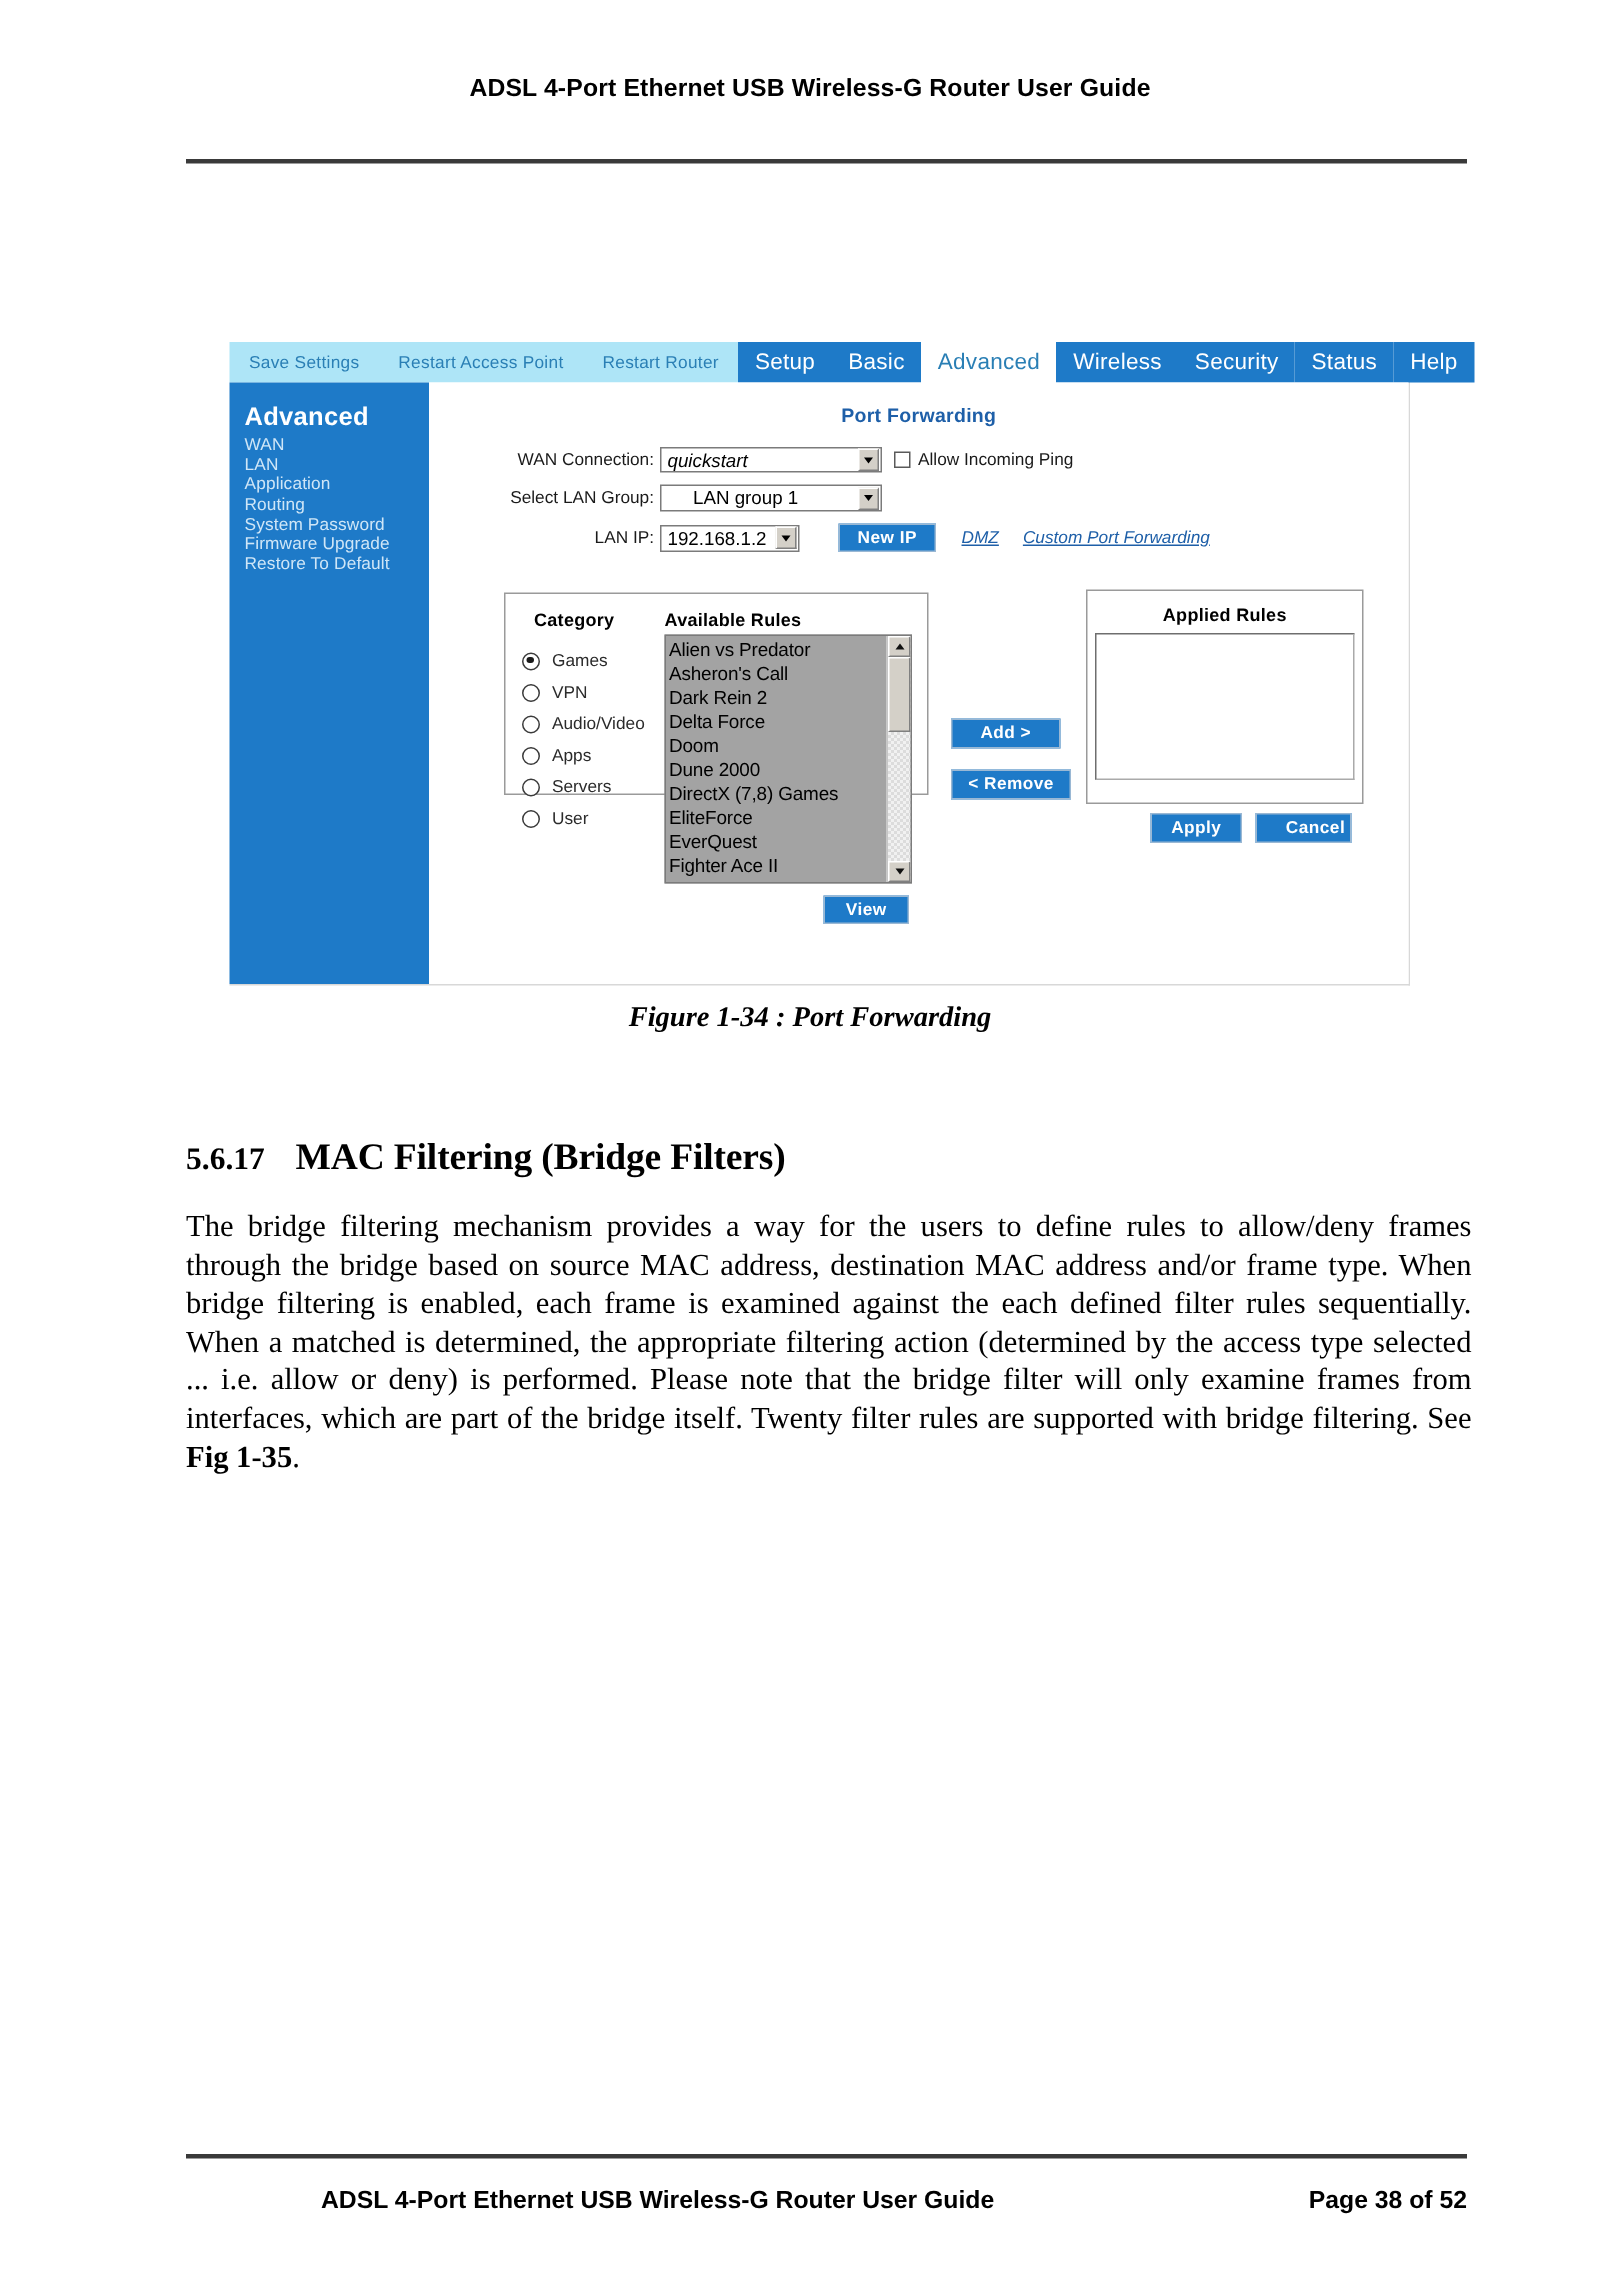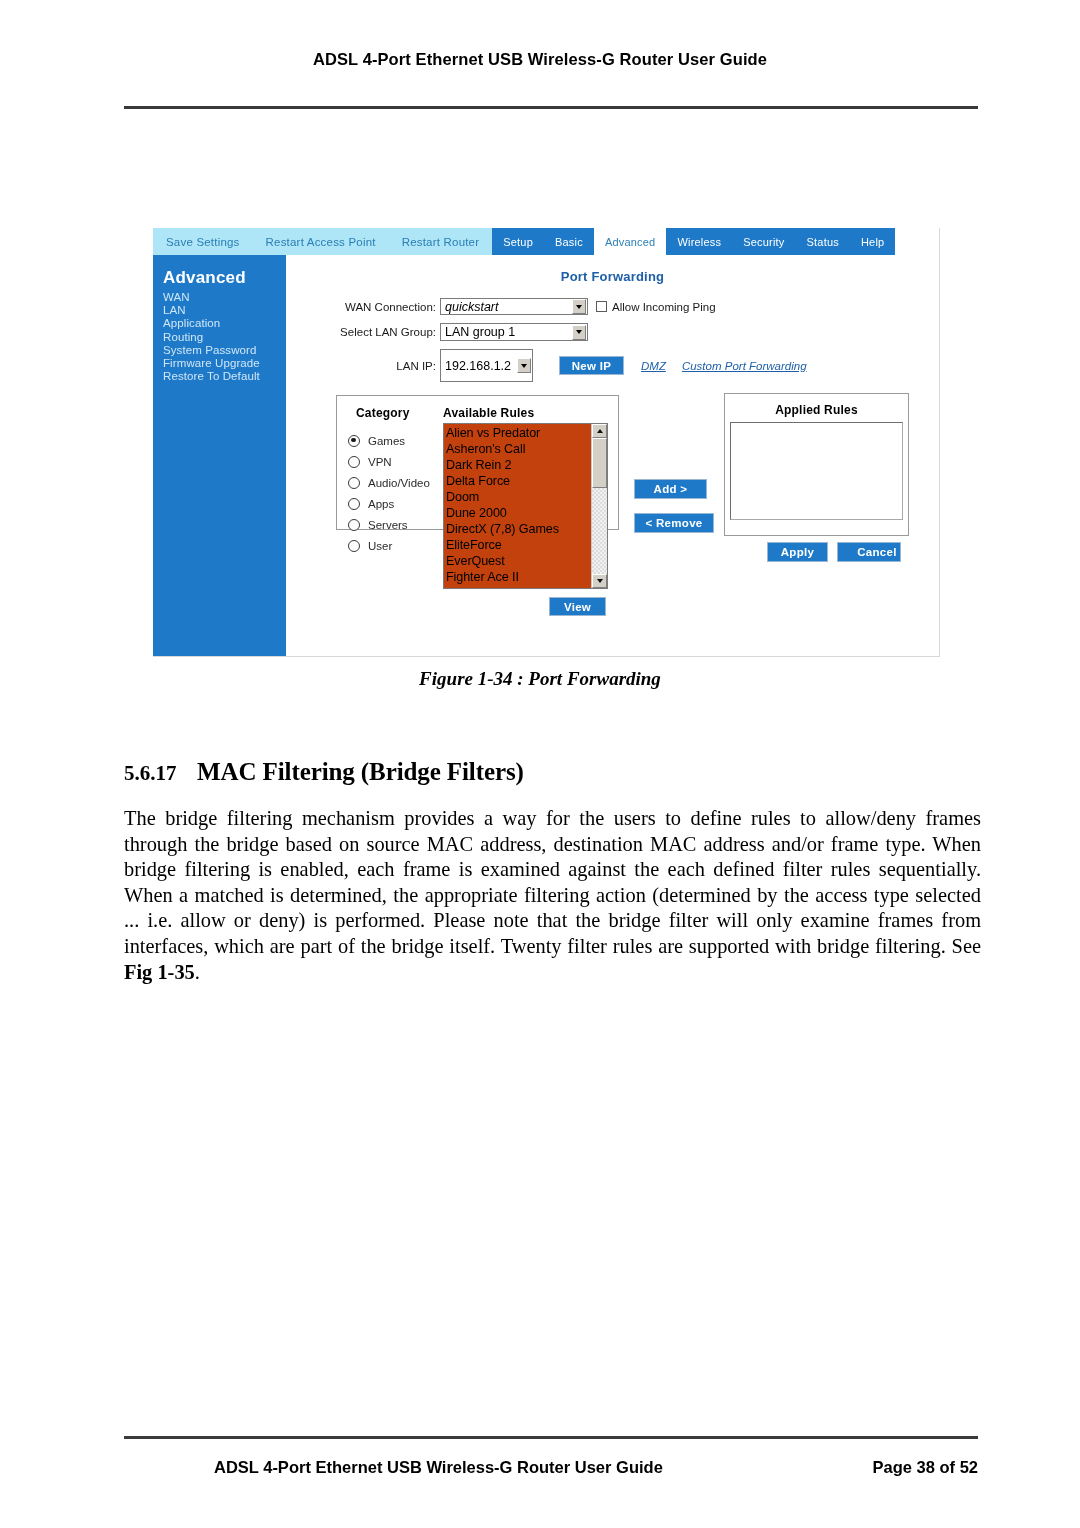--- a/index.html
+++ b/index.html
@@ -53,21 +53,21 @@
   .nav-left{
     background:#aee5f7;display:flex;align-items:center;
   }
   .nav-left .nitem{
     color:#2a7fb5;font-size:11.5px;padding:0 13px;white-space:nowrap;
     letter-spacing:.2px;
   }
   .nav-left .nitem:first-child{padding-left:13px;}
   .nav-right{display:flex;align-items:stretch;}
   .nav-right .tab{
-    background:#1e7ac8;color:#ffffff;font-size:11px;
+    background:#1e7ac8;color:#ffffff;font-size:15px;
     display:flex;align-items:center;padding:0 11px;white-space:nowrap;
     letter-spacing:.2px;
   }
   .nav-right .tab.active{
     background:#ffffff;color:#2a7fb5;
   }
 
   
   .rbody{display:flex;height:401px;}
   .sidebar{
@@ -136,21 +136,21 @@
     background:#fff;box-sizing:border-box;position:relative;flex:0 0 auto;
   }
   .radio.on::after{
     content:"";position:absolute;left:2.4px;top:2.4px;
     width:4.2px;height:4.2px;border-radius:50%;background:#1a1a1a;
   }
   .radio-row{display:flex;align-items:center;gap:8px;height:21px;}
   .radio-row span{font-size:11.5px;color:#2b2b2b;white-space:nowrap;}
 
   .listbox{
-    border:1px solid #7b7b7b;background:#c2410c;box-sizing:border-box;
+    border:1px solid #7b7b7b;background:#a3a3a3;box-sizing:border-box;
     display:flex;overflow:hidden;
   }
   .listbox .opts{flex:1;padding:1px 0 0 2px;}
   .listbox .opt{
     font-size:12.6px;color:#000;line-height:16px;white-space:nowrap;
     letter-spacing:-.1px;
   }
   .scrollbar{
     width:15px;background:#f1f1f1;border-left:1px solid #c6c6c6;
     display:flex;flex-direction:column;position:relative;
@@ -228,31 +228,31 @@
               <span class="arrow">
                   <i></i>
                 </span>
             </div>
             <div class="chk"></div>
             <div class="chk-label">Allow Incoming Ping</div>
           </div>
 
           <div class="frow" style="left:35px;top:68px;">
             <div class="flabel" style="width:115px;">Select LAN Group:</div>
-            <div class="selbox" style="width:148px;height:18px;">
+            <div class="selbox" style="width:148px;height:18px;padding-left:17px;">
               <span class="sv">LAN group 1</span>
               <span class="arrow">
                   <i></i>
                 </span>
             </div>
           </div>
 
           <div class="frow" style="left:35px;top:94px;">
             <div class="flabel" style="width:115px;">LAN IP:</div>
-            <div class="selbox" style="width:93px;height:33px;">
+            <div class="selbox" style="width:93px;height:18px;">
               <span class="sv">192.168.1.2</span>
               <span class="arrow">
                   <i></i>
                 </span>
             </div>
             <div class="btn" style="width:65px;height:19px;margin-left:26px;">New IP</div>
             <div class="lnk" style="margin-left:17px;">DMZ</div>
             <div class="lnk" style="margin-left:16px;">Custom Port Forwarding</div>
           </div>
 

